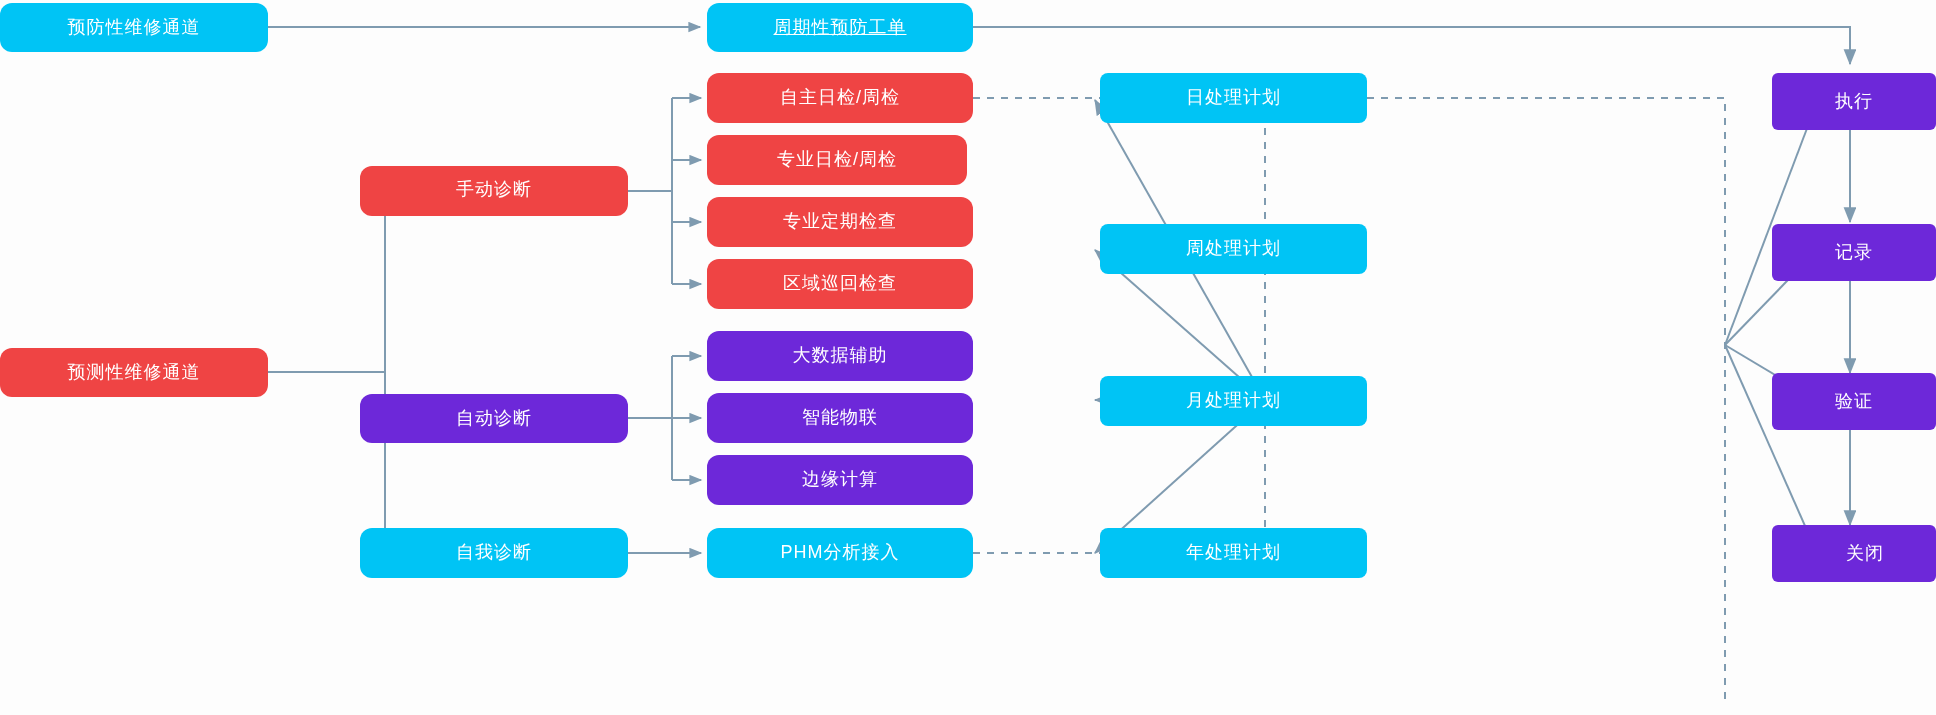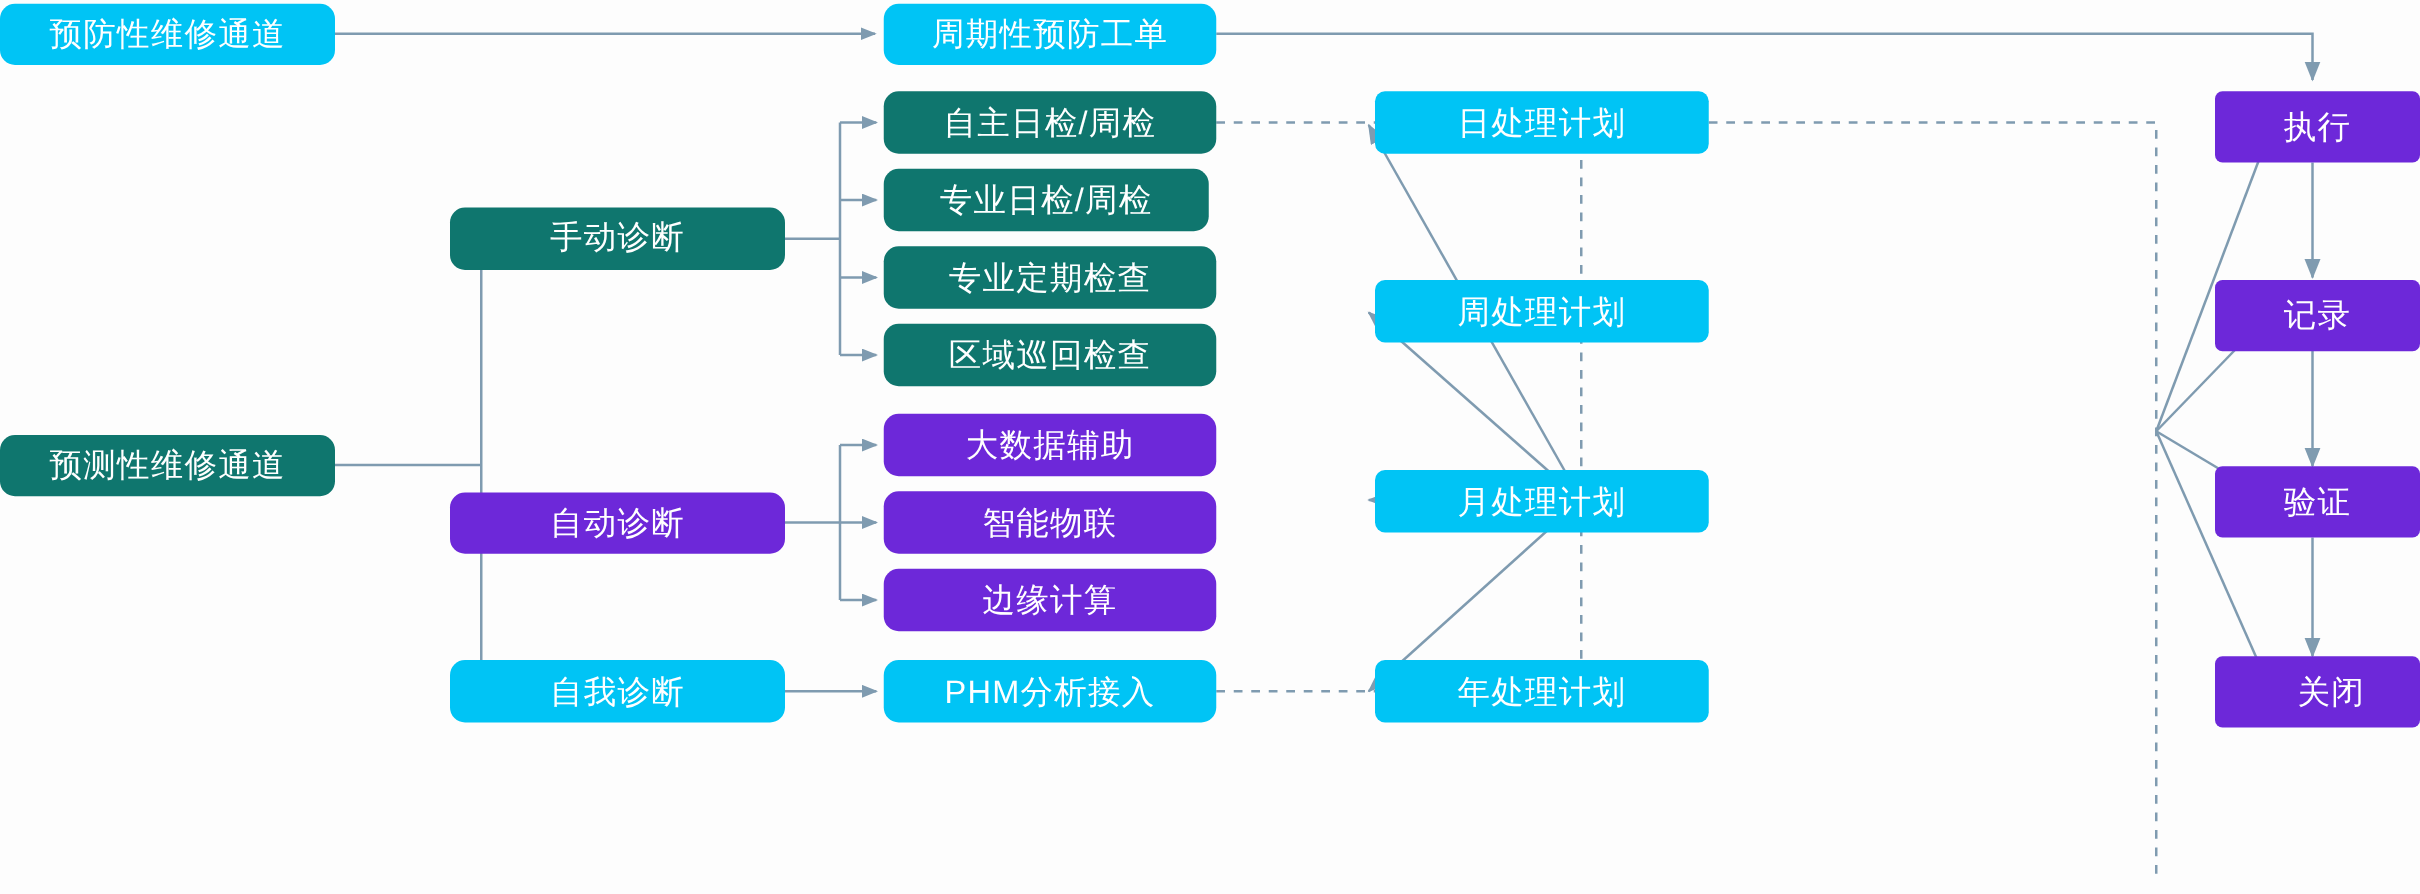--- a/index.html
+++ b/index.html
@@ -18,22 +18,22 @@
     color:#ffffff;
     text-align:center;
     box-sizing:border-box;
     line-height:1.1;
     white-space:nowrap;
     letter-spacing:1px;
   }
   .r12{border-radius:12px;}
   .r8{border-radius:8px;}
   .r6{border-radius:6px;}
-  .f26{font-size:26px;}
-  .c-blue{background:#0f766e;}
+  .f26{font-size:18px;}
+  .c-blue{background:#ef4444;}
   .c-cyan{background:#00c4f5;}
   .c-teal{background:#6d28d9;}
 </style>
 </head>
 <body>
 
 <div id="stage">
 
   <svg id="wires" viewBox="0 0 1936 715">
     <defs>
@@ -93,21 +93,21 @@
       <path d="M1850,130 L1850,222" marker-end="url(#ah)"></path>
       <path d="M1850,280 L1850,373" marker-end="url(#ah)"></path>
       <path d="M1850,430 L1850,525" marker-end="url(#ah)"></path>
     </g>
   </svg>
 
   <div class="node c-cyan r12 f26" style="left:0px;top:3px;width:268px;height:49px;">预防性维修通道</div>
 
   <div class="node c-blue r12 f26" style="left:0px;top:348px;width:268px;height:49px;">预测性维修通道</div>
 
-  <div class="node c-cyan r12 f26" style="left:707px;top:3px;width:266px;height:49px;">周期性预防工单</div>
+  <div class="node c-cyan r12 f26" style="left:707px;top:3px;width:266px;height:49px;text-decoration:underline;">周期性预防工单</div>
 
   <div class="node c-blue r12 f26" style="left:360px;top:166px;width:268px;height:50px;font-family:Liberation Mono, monospace;">手动诊断</div>
 
   <div class="node c-teal r12 f26" style="left:360px;top:394px;width:268px;height:49px;">自动诊断</div>
 
   <div class="node c-cyan r12 f26" style="left:360px;top:528px;width:268px;height:50px;">自我诊断</div>
 
   <div class="node c-blue r12 f26" style="left:707px;top:73px;width:266px;height:50px;">自主日检/周检</div>
 
   <div class="node c-blue r12 f26" style="left:707px;top:135px;width:260px;height:50px;">专业日检/周检</div>

